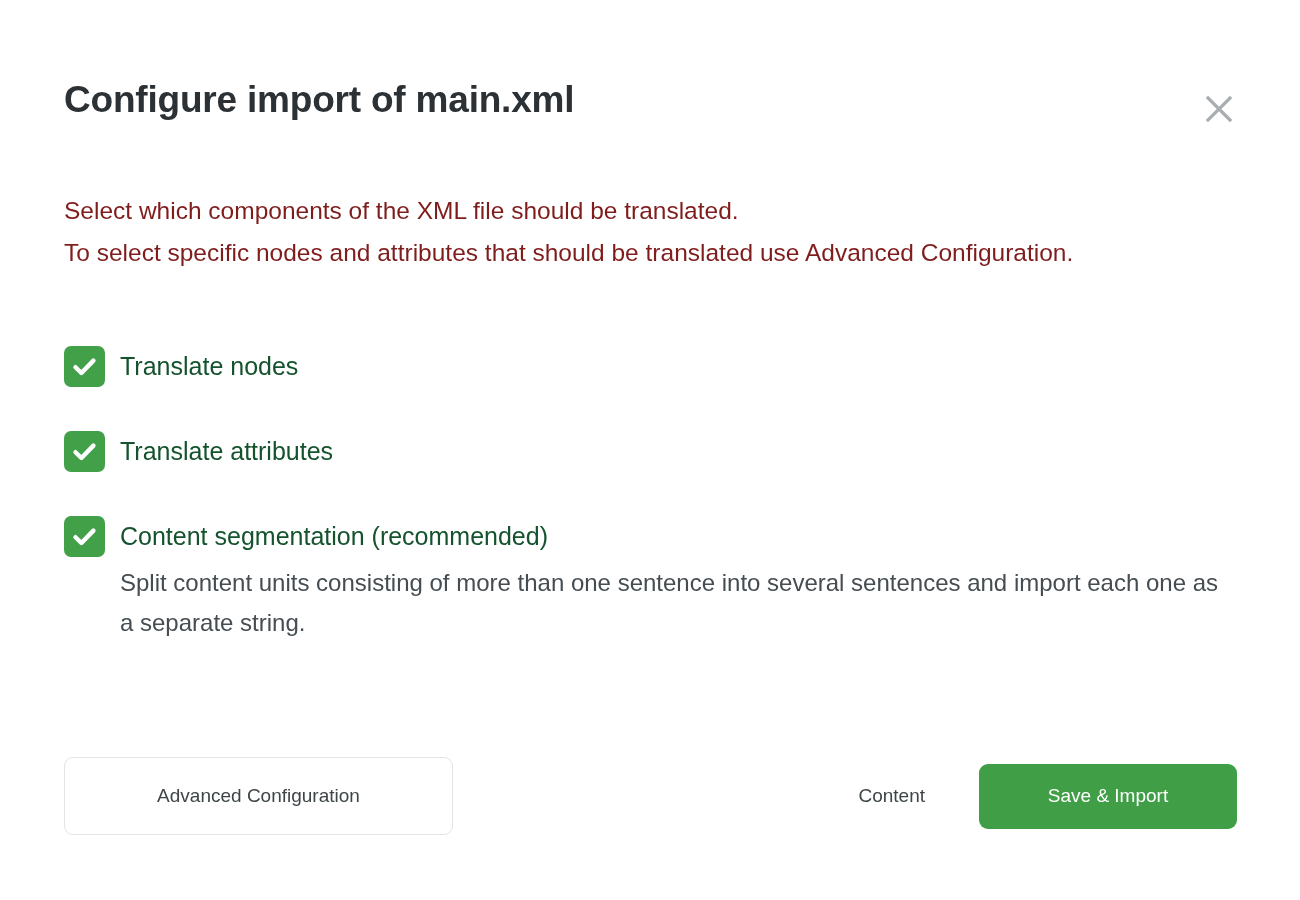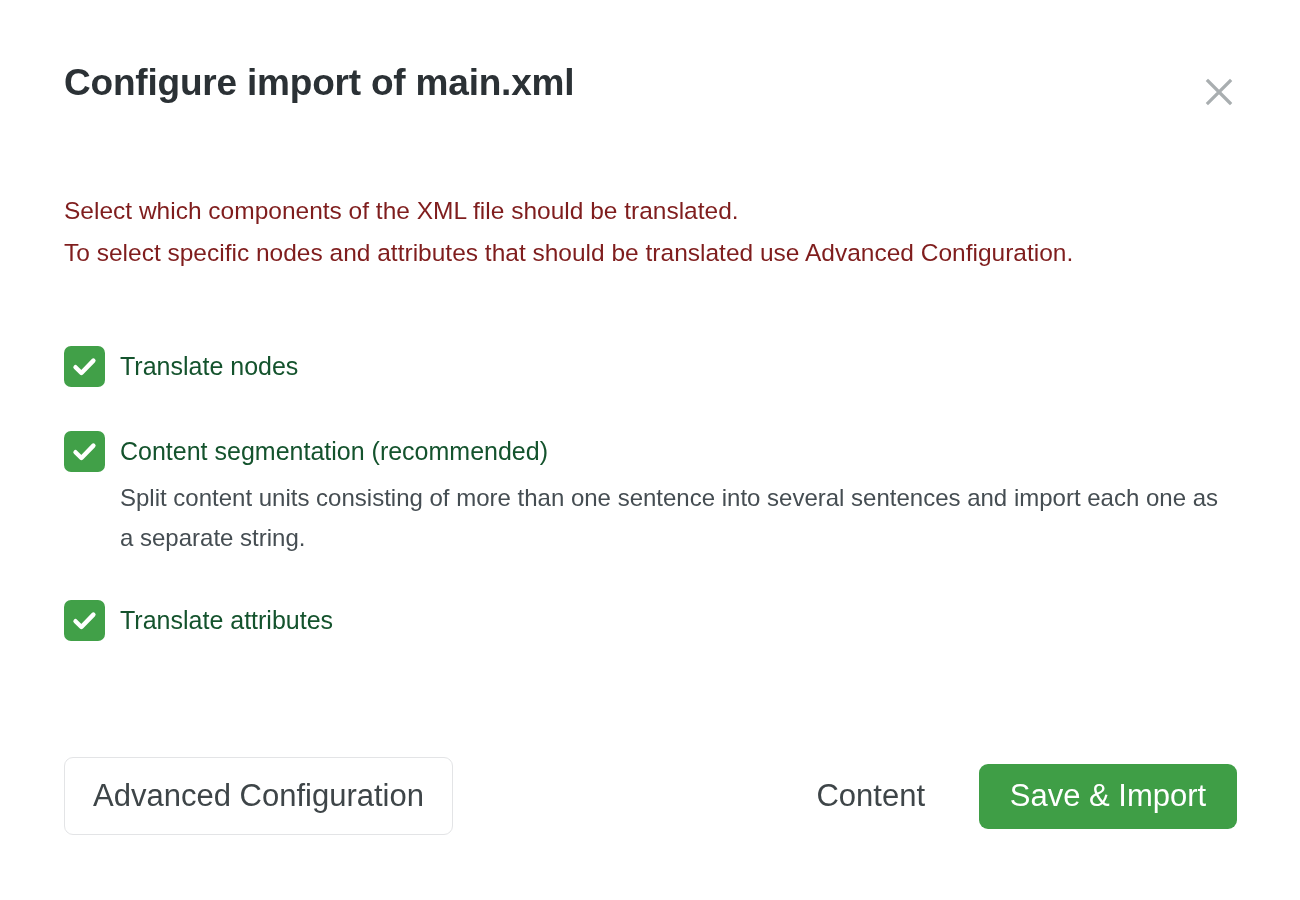--- a/index.html
+++ b/index.html
@@ -16,21 +16,21 @@
     width: 1300px;
     height: 900px;
     background: #ffffff;
     overflow: hidden;
   }
 
   
   .dialog-header {
     position: absolute;
     left: 64px;
-    top: 62px;
+    top: 79px;
     right: 60px;
     height: 70px;
   }
   .dialog-title {
     margin: 0;
     font-size: 37px;
     line-height: 1.15;
     font-weight: 700;
     color: #2b3135;
     letter-spacing: -0.2px;
@@ -122,21 +122,21 @@
     align-items: center;
     justify-content: space-between;
   }
   .footer-right {
     display: flex;
     align-items: center;
   }
 
   .btn {
     font-family: "Liberation Sans", sans-serif;
-    font-size: 31px;
+    font-size: 19px;
     cursor: pointer;
     border: none;
     background: none;
     padding: 0;
   }
   .btn-secondary {
     height: 78px;
     min-width: 389px;
     padding: 0 28px;
     background: #ffffff;
@@ -205,35 +205,35 @@
 
     <div class="option-row">
       <span class="checkbox">
         <span>
           <svg width="27" height="27" viewBox="0 0 27 27" aria-hidden="true">
             <path d="M4.5 14.2 L10.4 20 L22.4 7.6" fill="none" stroke="#ffffff" stroke-width="4.4" stroke-linecap="round" stroke-linejoin="round"></path>
           </svg>
         </span>
       </span>
       <div class="option-body">
-        <div class="option-label">Content segmentation (recommended)</div>
-        <div class="option-desc">Split content units consisting of more than one sentence into several sentences and import each one as a separate string.</div>
+        <div class="option-label">Translate attributes</div>
       </div>
     </div>
 
     <div class="option-row">
       <span class="checkbox">
         <span>
           <svg width="27" height="27" viewBox="0 0 27 27" aria-hidden="true">
             <path d="M4.5 14.2 L10.4 20 L22.4 7.6" fill="none" stroke="#ffffff" stroke-width="4.4" stroke-linecap="round" stroke-linejoin="round"></path>
           </svg>
         </span>
       </span>
       <div class="option-body">
-        <div class="option-label">Translate attributes</div>
+        <div class="option-label">Content segmentation (recommended)</div>
+        <div class="option-desc">Split content units consisting of more than one sentence into several sentences and import each one as a separate string.</div>
       </div>
     </div>
 
   </div>
 
   <div class="footer">
     <button class="btn btn-secondary">Advanced Configuration</button>
     <div class="footer-right">
       <button class="btn btn-text">Content</button>
       <button class="btn btn-primary">Save &amp; Import</button>

